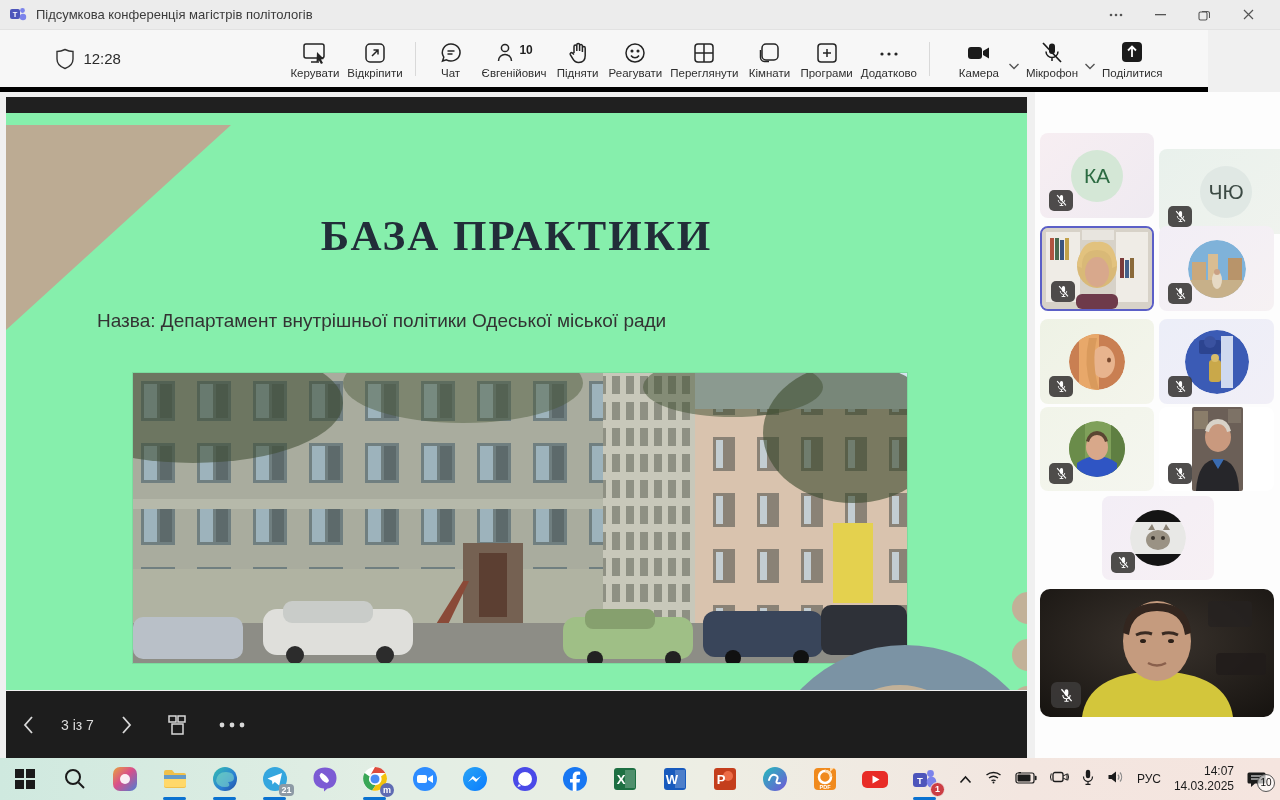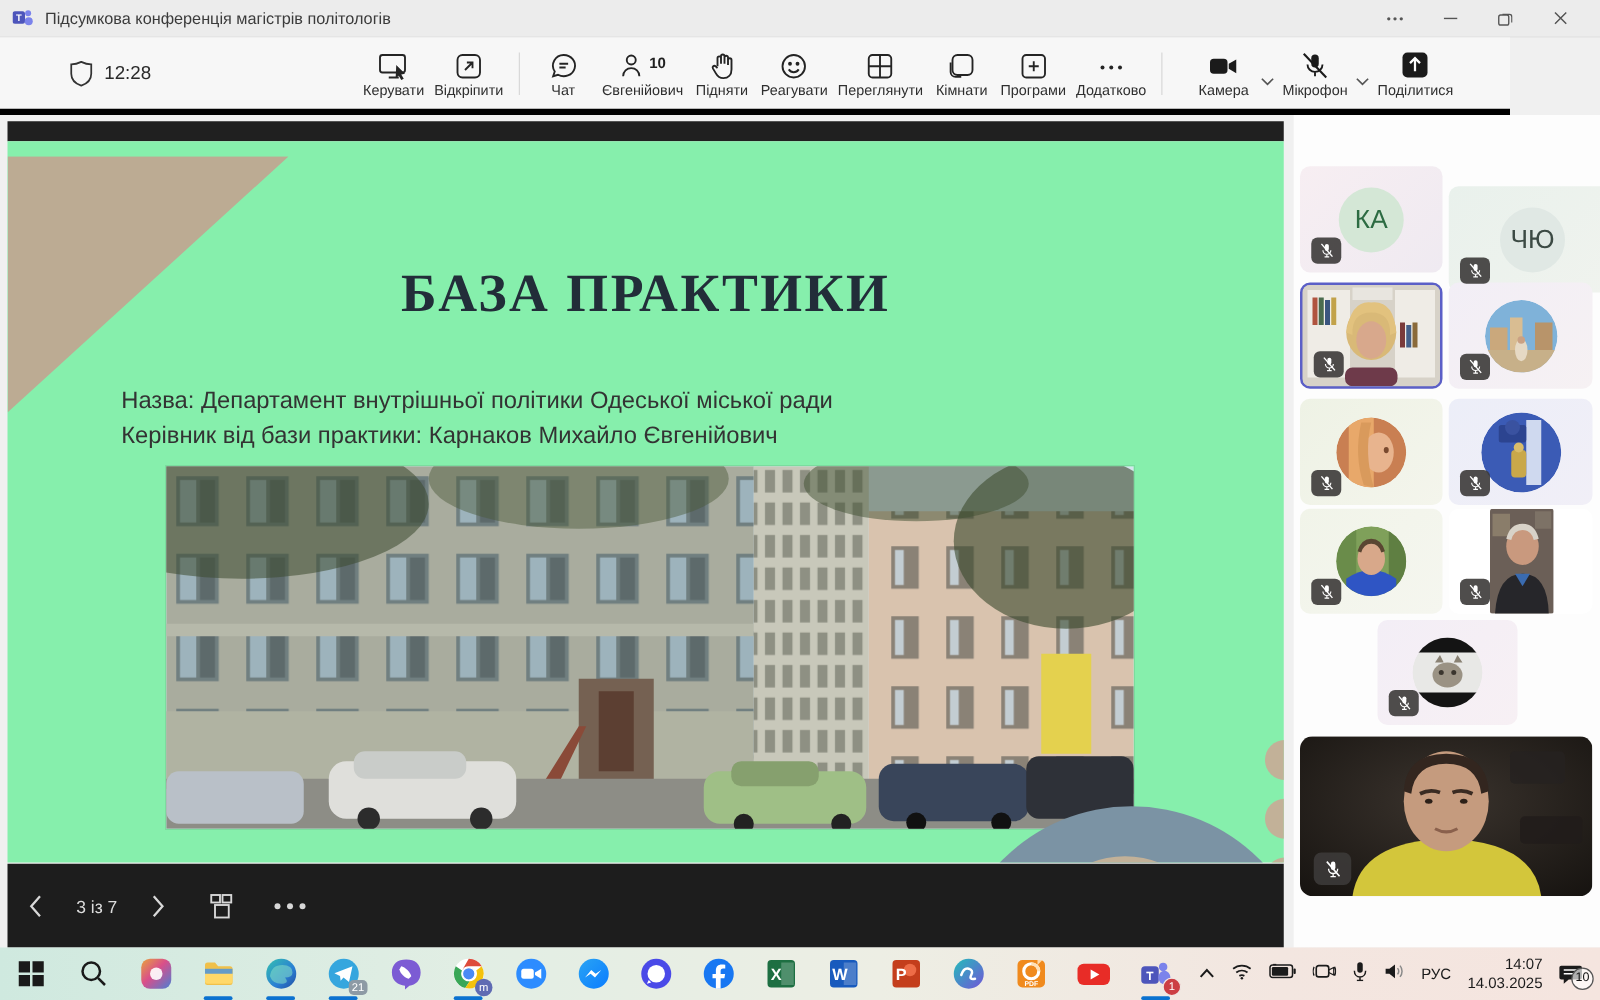--- a/index.html
+++ b/index.html
@@ -62,21 +62,21 @@
   .t8vid { position:absolute; left:33px; top:0; width:51px; height:84px; border-radius:2px; overflow:hidden;}
   .t9 { left:67px; top:404px; width:112px; height:84px; background:linear-gradient(135deg,#f3eef6,#f7f0f4); }
   .tbig { left:5px; top:497px; width:234px; height:128px; border-radius:10px; }
   .tbig .mic { width:30px; height:26px; left:11px; bottom:9px; border-radius:6px;}
 
   
   .taskbar { position:absolute; bottom:0; left:0; width:1280px; height:42px; background:linear-gradient(90deg,#cfe9df 0%,#e2eee4 30%,#edeee4 55%,#f3e6e0 80%,#f5e5df 100%); display:flex; align-items:center; padding:0 10px; }
   .tb-apps { display:flex; align-items:center; gap:21px; }
   .app-ic { position:relative; width:29px; height:29px; display:flex; align-items:center; justify-content:center; cursor:pointer; }
   .app-ic.active::after { content:""; position:absolute; bottom:-6px; left:3px; width:23px; height:3px; background:#0b72d0; border-radius:2px;}
-  .badge { position:absolute; font-size:9px; font-weight:normal; display:flex; align-items:center; justify-content:center; }
+  .badge { position:absolute; font-size:9px; font-weight:bold; display:flex; align-items:center; justify-content:center; }
   .badge-tg { right:-5px; bottom:-2px; background:#8d9aa5; color:#fff; border-radius:4px; padding:0 2px; height:12px; min-width:15px;}
   .badge-teams { right:-6px; bottom:-3px; background:#cc3e44; color:#fff; border-radius:50%; width:15px; height:15px; border:1.5px solid #f0e6e2;}
   .tray { margin-left:auto; display:flex; align-items:center; gap:13px; padding-right:4px;}
   .tray-lang { font-size:12px; color:#1b1b1b; }
   .tray-clock { text-align:right; font-size:12px; color:#1b1b1b; line-height:1.25; }
   .notif { position:relative; display:flex; align-items:center;}
   .notif-badge { position:absolute; right:-9px; bottom:-4px; width:18px; height:18px; border:1px solid #555; border-radius:50%; background:rgba(255,255,255,.65); color:#111; font-size:10px; display:flex; align-items:center; justify-content:center;}
 </style>
 </head>
 <body>
@@ -265,21 +265,20 @@
   </div>
 
   <div class="stage">
     <div class="stage-topbar"></div>
 
     <div class="slide">
       <div class="tri"></div>
       <div class="slide-title">БАЗА ПРАКТИКИ</div>
       <div class="slide-text">
         <div>Назва: Департамент внутрішньої політики Одеської міської ради</div>
-        <div>Керівник від бази практики: Карнаков Михайло Євгенійович</div>
       </div>
 
       <svg class="slide-photo" viewBox="0 0 774 290" preserveAspectRatio="none">
         <defs>
           <pattern id="winA" width="56" height="62" patternUnits="userSpaceOnUse">
             <rect width="56" height="62" fill="#a9ac9e"></rect>
             <rect x="8" y="8" width="34" height="40" fill="#707f80"></rect>
             <rect x="11" y="11" width="13" height="34" fill="#9db3bc"></rect>
             <rect x="27" y="11" width="12" height="34" fill="#5d6a6b"></rect>
           </pattern>

